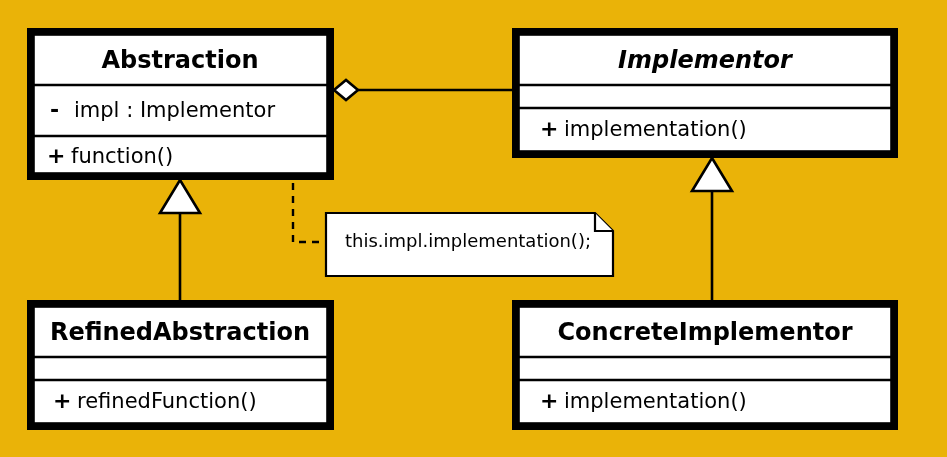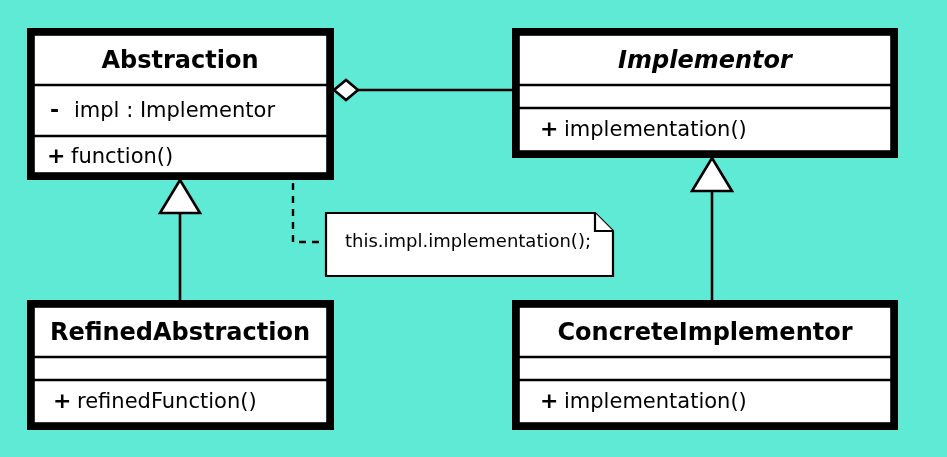--- a/index.html
+++ b/index.html
@@ -4,21 +4,21 @@
 <style>
   html, body {
     margin: 0;
     padding: 0;
     background: #ffffff;
   }
   #diagram-root {
     position: relative;
     width: 947px;
     height: 457px;
-    background: #5eead4;
+    background: #eab308;
     font-family: "DejaVu Sans", sans-serif;
     overflow: hidden;
   }
   svg#uml-canvas {
     display: block;
     width: 947px;
     height: 457px;
   }
   .cls-box-outer {
     fill: #ffffff;

